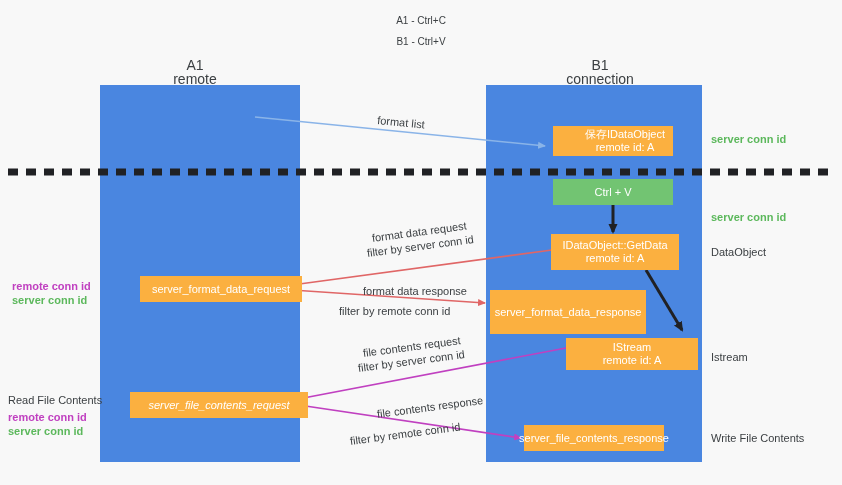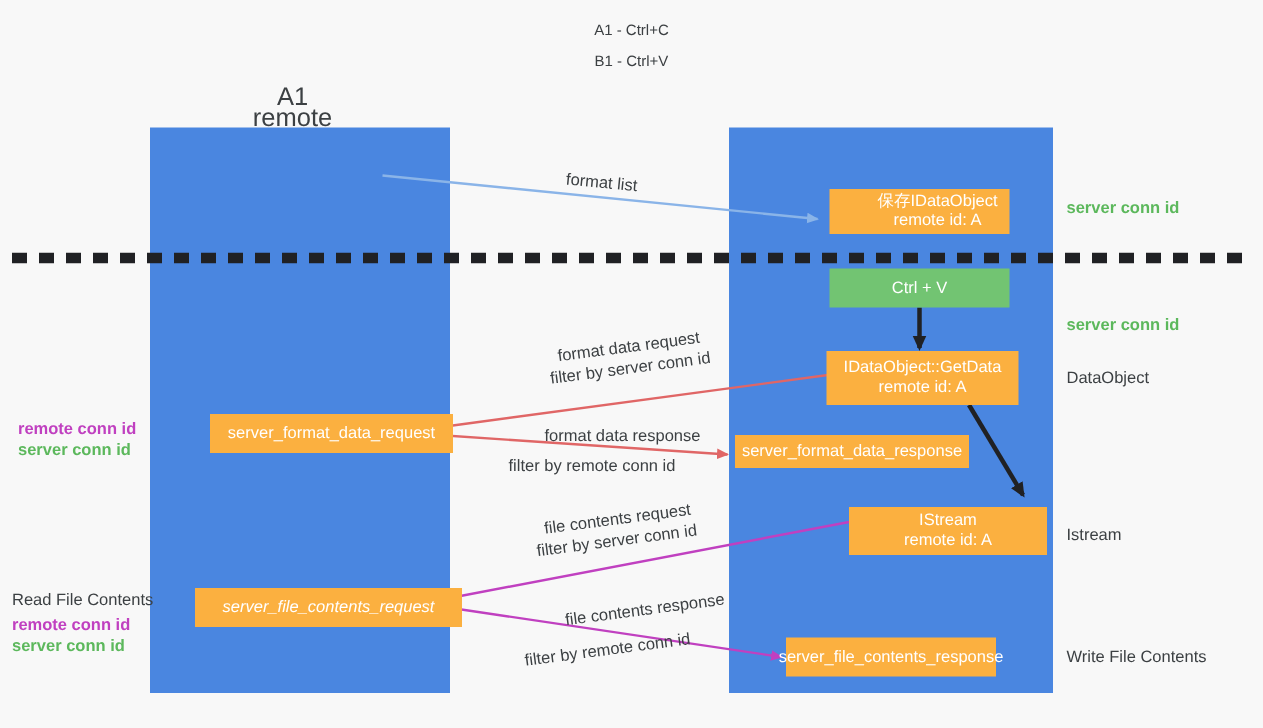--- a/index.html
+++ b/index.html
@@ -15,21 +15,21 @@
 
   
   .title{
     position:absolute;left:0;top:10px;width:842px;
     text-align:center;font-size:10px;line-height:21px;color:#3c4043;
     white-space:pre-line;
   }
 
   
   .col-head{
-    position:absolute;text-align:center;font-size:17px;line-height:14px;
+    position:absolute;text-align:center;font-size:14px;line-height:14px;
     color:#3c4043;white-space:pre-line;
   }
 
   
   .lane{
     position:absolute;background:#4a86e0;
   }
 
   
   .box{
@@ -58,20 +58,22 @@
 </head>
 <body>
 
 <div id="stage">
 
   <div class="title">A1 - Ctrl+C
 B1 - Ctrl+V</div>
 
   <div class="col-head" style="left:120px;top:58px;width:150px;">A1
 remote</div>
+  <div class="col-head" style="left:520px;top:58px;width:160px;">B1
+connection</div>
 
   <div class="lane" style="left:100px;top:85px;width:200px;height:377px;"></div>
   <div class="lane" style="left:486px;top:85px;width:216px;height:377px;"></div>
 
   <svg class="overlay" viewBox="0 0 842 485" xmlns="http://www.w3.org/2000/svg">
     <defs>
       <marker id="ah-blue" markerWidth="9" markerHeight="9" refX="7" refY="4.5" orient="auto" markerUnits="userSpaceOnUse">
         <path d="M0,1 L8,4.5 L0,8 z" fill="#8ab4e8"></path>
       </marker>
       <marker id="ah-red" markerWidth="9" markerHeight="9" refX="7" refY="4.5" orient="auto" markerUnits="userSpaceOnUse">
@@ -111,21 +113,21 @@
 remote id: A</div>
 
   <div class="box green" style="left:553px;top:179px;width:120px;height:26px;">Ctrl + V</div>
 
   <div class="box orange" style="left:551px;top:234px;width:128px;height:36px;">IDataObject::GetData
 remote id: A</div>
 
   <div class="box orange" style="left:566px;top:338px;width:132px;height:32px;">IStream
 remote id: A</div>
 
-  <div class="box orange" style="left:490px;top:290px;width:156px;height:22px;">server_format_data_response</div>
+  <div class="box orange" style="left:490px;top:290px;width:156px;height:44px;">server_format_data_response</div>
 
   <div class="box orange" style="left:524px;top:425px;width:140px;height:26px;">server_file_contents_response</div>
 
   <div class="ann rot" style="left:378px;top:113px;transform:rotate(5.5deg);">format list</div>
 
   <div class="ann rot" style="left:371px;top:231px;transform:rotate(-7.5deg);">format data request</div>
   <div class="ann rot" style="left:366px;top:246px;transform:rotate(-7.5deg);">
     <span>filter by </span><span class="green-t">server conn id</span>
   </div>
 

